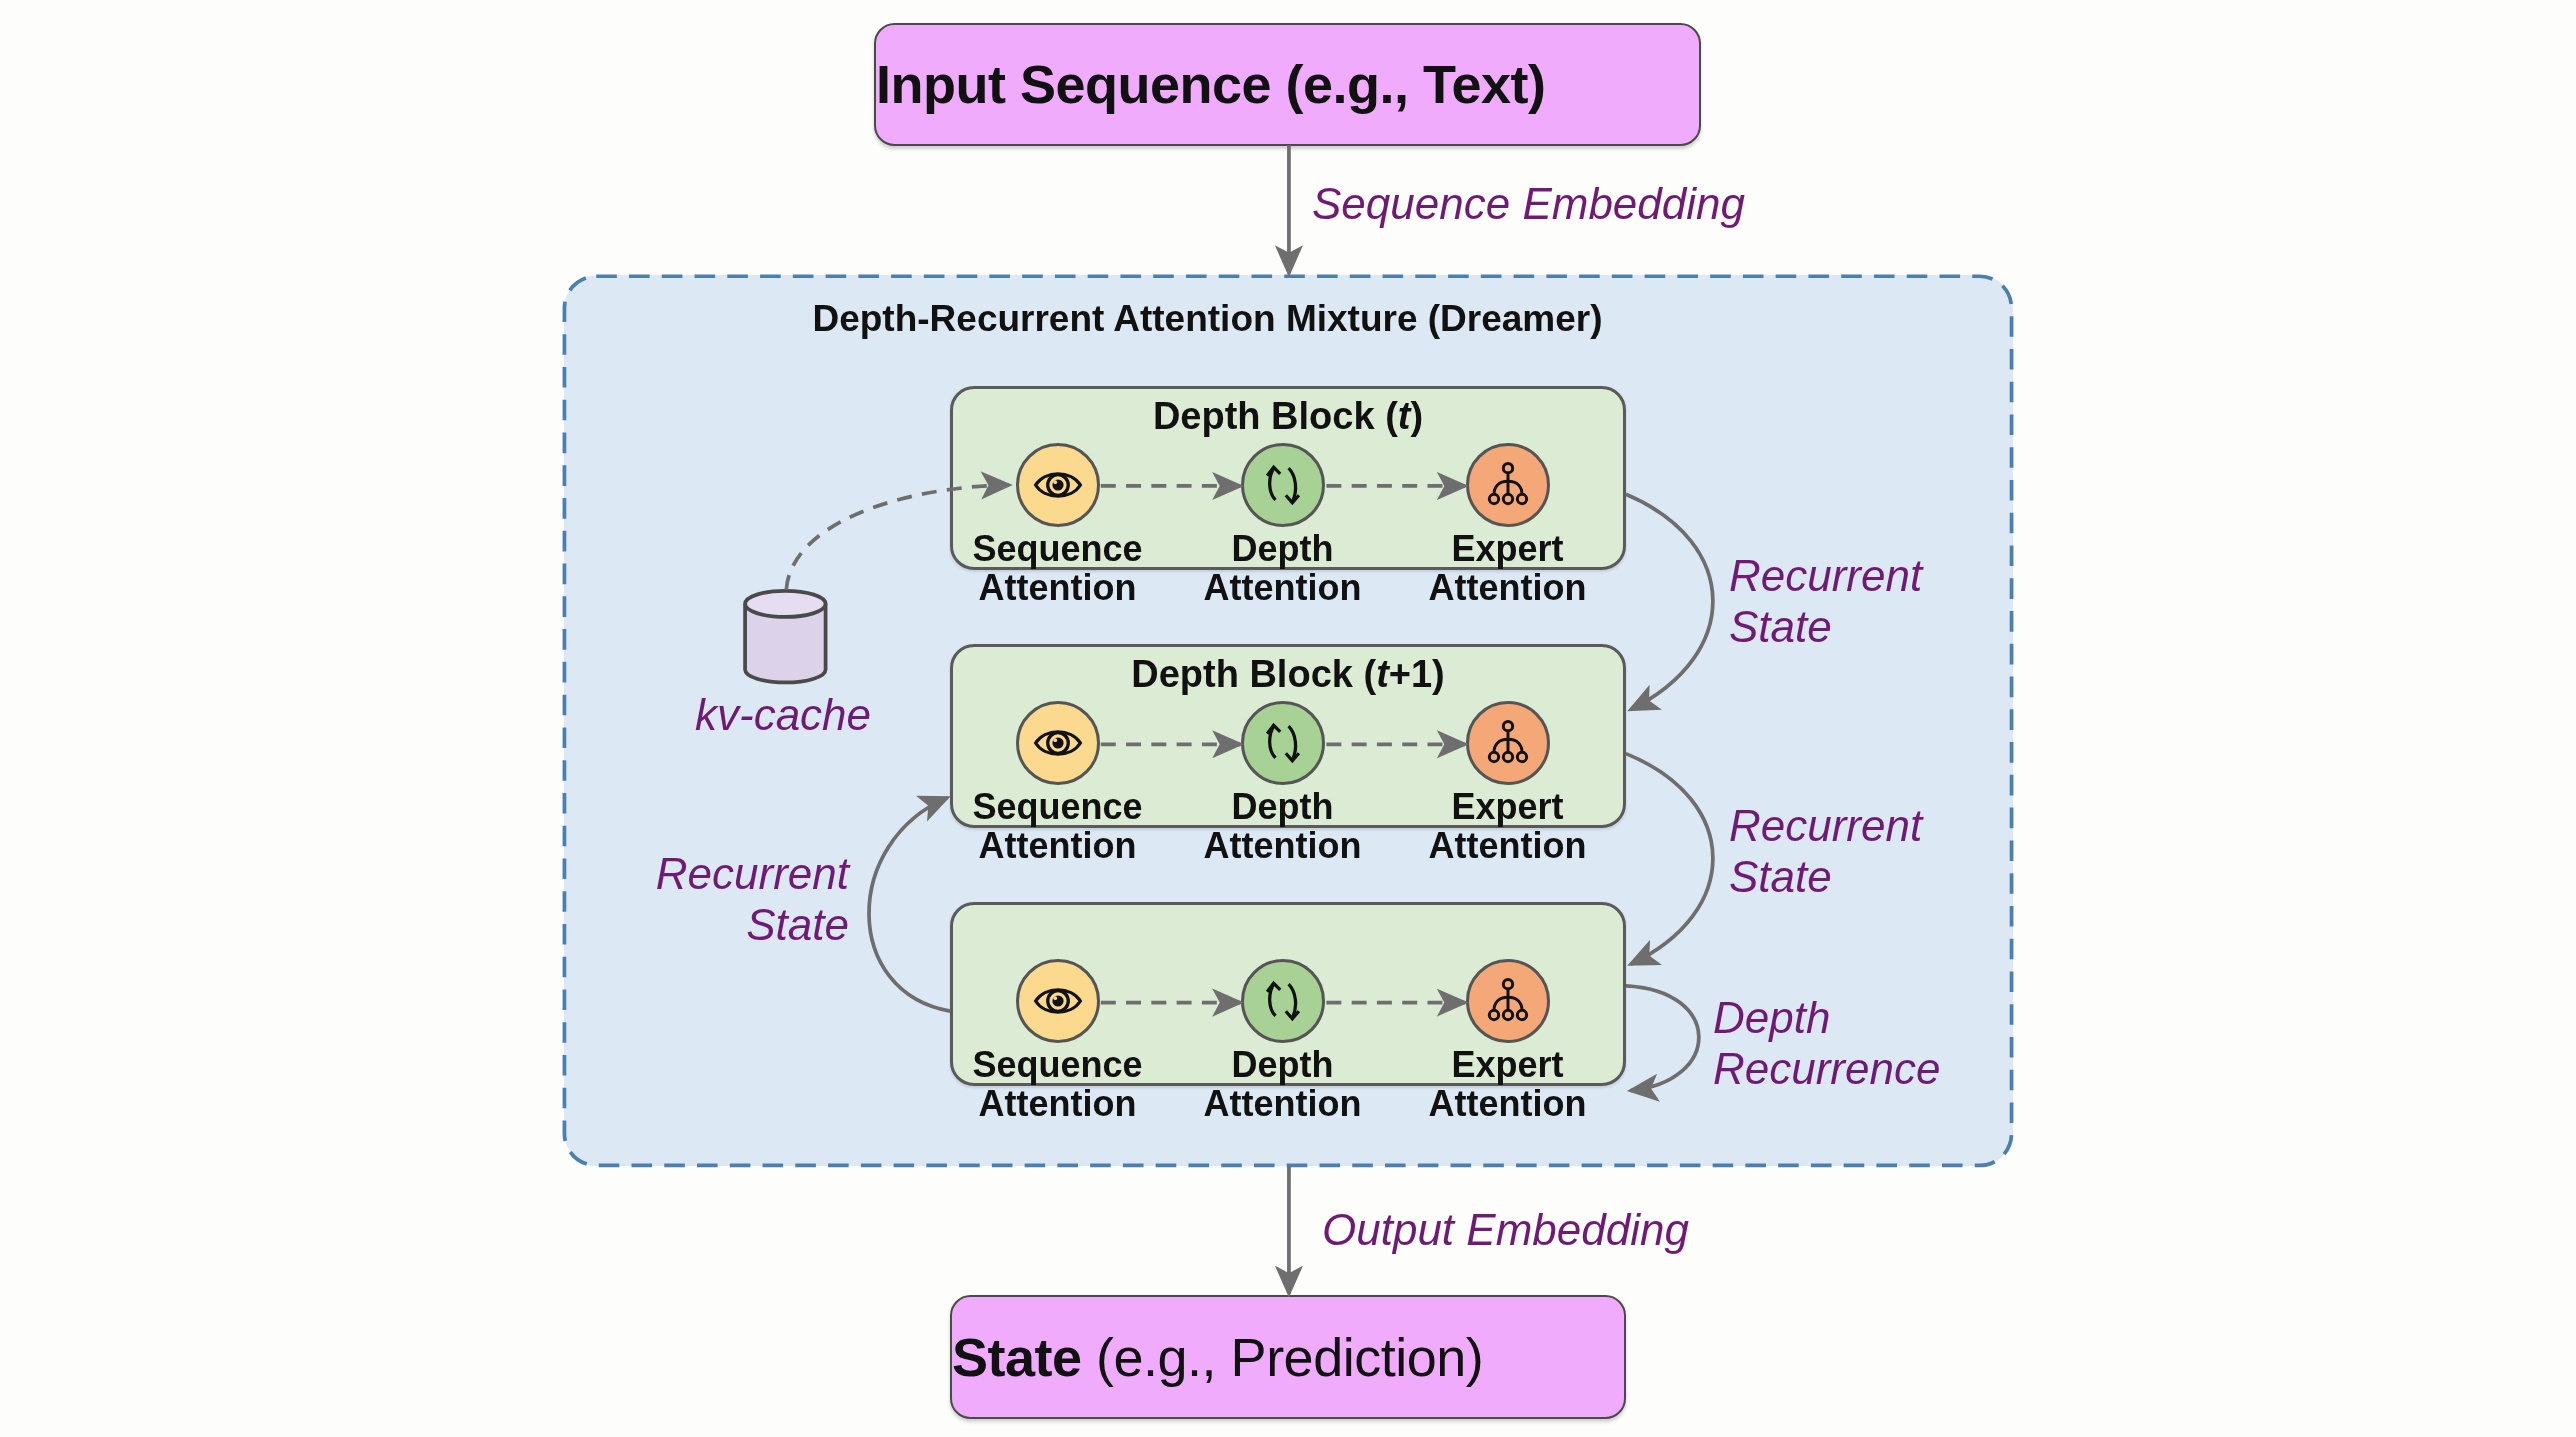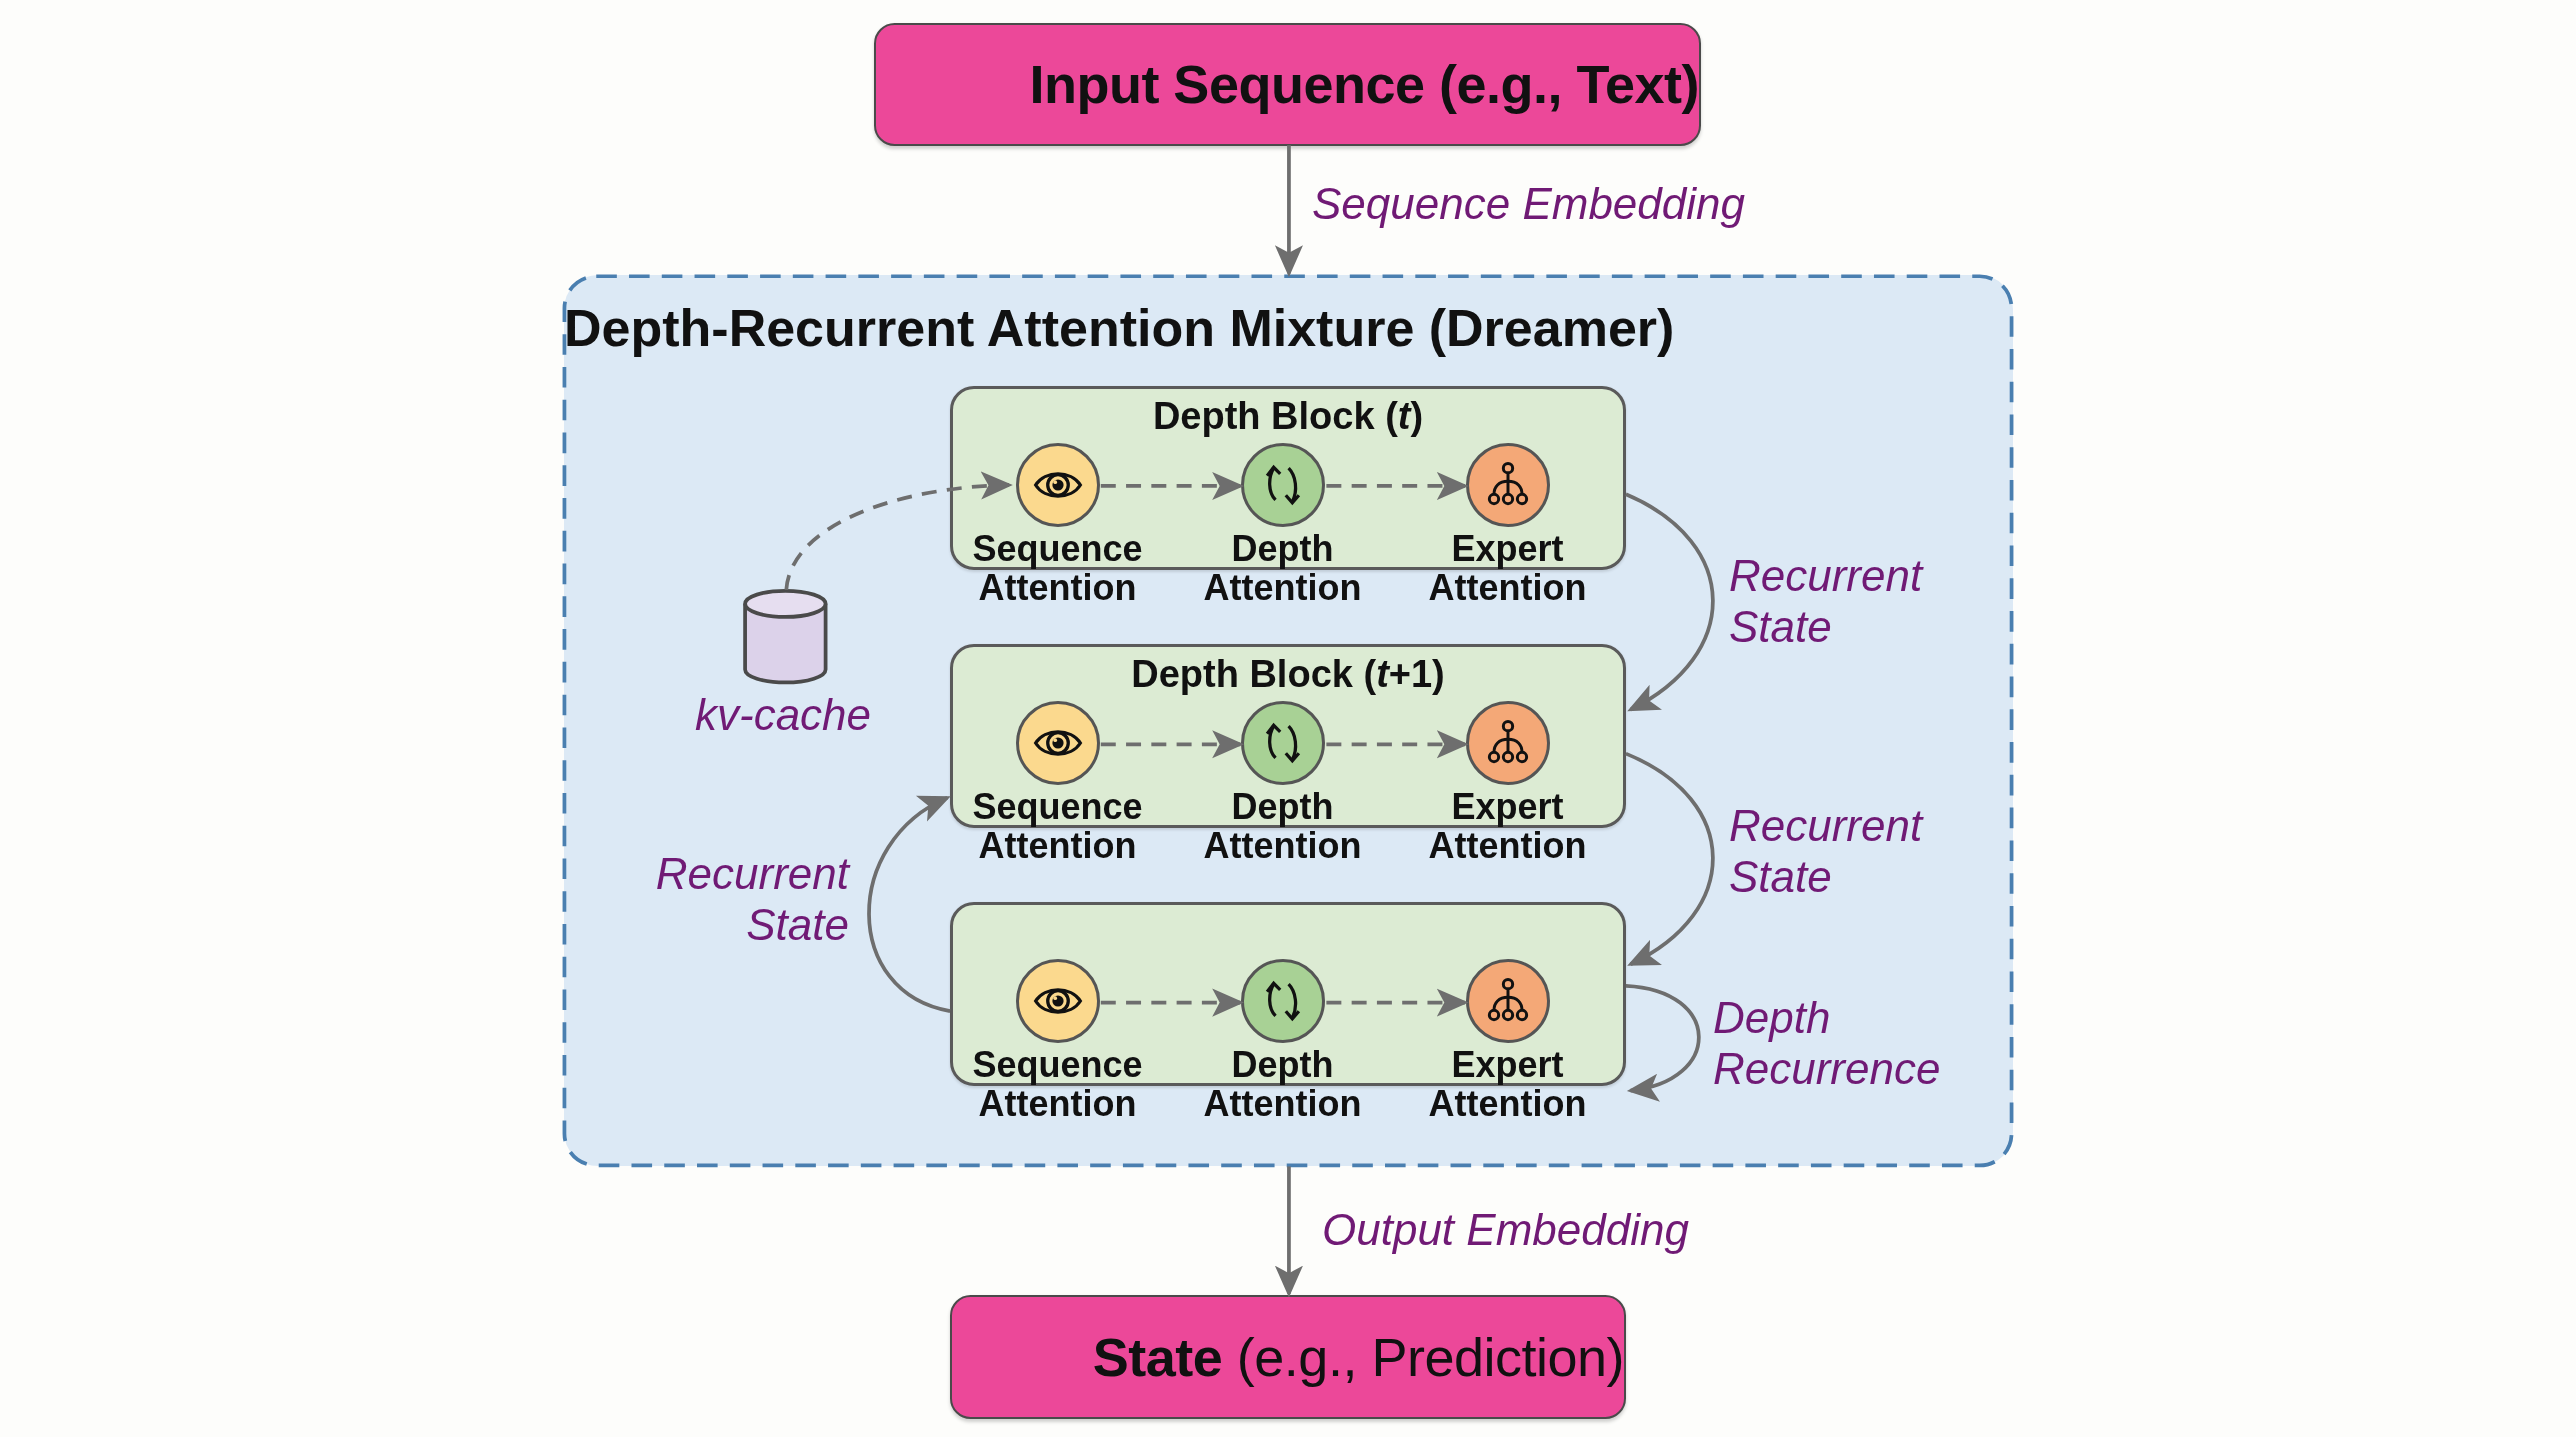--- a/index.html
+++ b/index.html
@@ -5,41 +5,41 @@
   html, body { margin: 0; padding: 0; }
   body {
     width: 2576px; height: 1438px;
     background: #fdfdfb;
     position: relative; overflow: hidden;
     font-family: "Liberation Sans", "DejaVu Sans", sans-serif;
     color: #111;
   }
   .io-box {
     position: absolute;
-    background: #ec4899;
+    background: #f0abfc;
     border: 2.8px solid #4a4a4a;
     border-radius: 20.6px;
     box-shadow: 0 2.8px 3.7px rgba(0,0,0,0.18);
-    display: flex; align-items: center; justify-content: flex-end;
+    display: flex; align-items: center; justify-content: flex-start;
     box-sizing: border-box;
   }
   .io-box .t { font-size: 54px; color: #111; white-space: nowrap; letter-spacing: -0.5px; }
   .io-box .b { font-weight: 700; }
   #input-box { left: 874px; top: 22.5px; width: 827px; height: 123px; }
   #output-box { left: 950px; top: 1295px; width: 676px; height: 124px; }
 
   #outer-box {
     position: absolute; left: 564px; top: 275px; width: 1449px; height: 891px;
     background: #dce9f5;
     border-radius: 34px;
     box-sizing: border-box;
   }
   #outer-title {
-    position: absolute; left: 564px; top: 298px; width: 1287px; 
-    font-weight: 700; font-size: 52px; white-space: nowrap;
+    position: absolute; left: 564px; top: 298px; width: 1287px; text-align: center;
+    font-weight: 700; font-size: 37px; white-space: nowrap;
   }
 
   .block {
     position: absolute; left: 950px; width: 676px; height: 184px;
     background: #dcebd3;
     border: 3.7px solid #5a5a5a;
     border-radius: 24px;
     box-sizing: border-box;
     box-shadow: 0 1.9px 2.8px rgba(0,0,0,0.12);
   }

